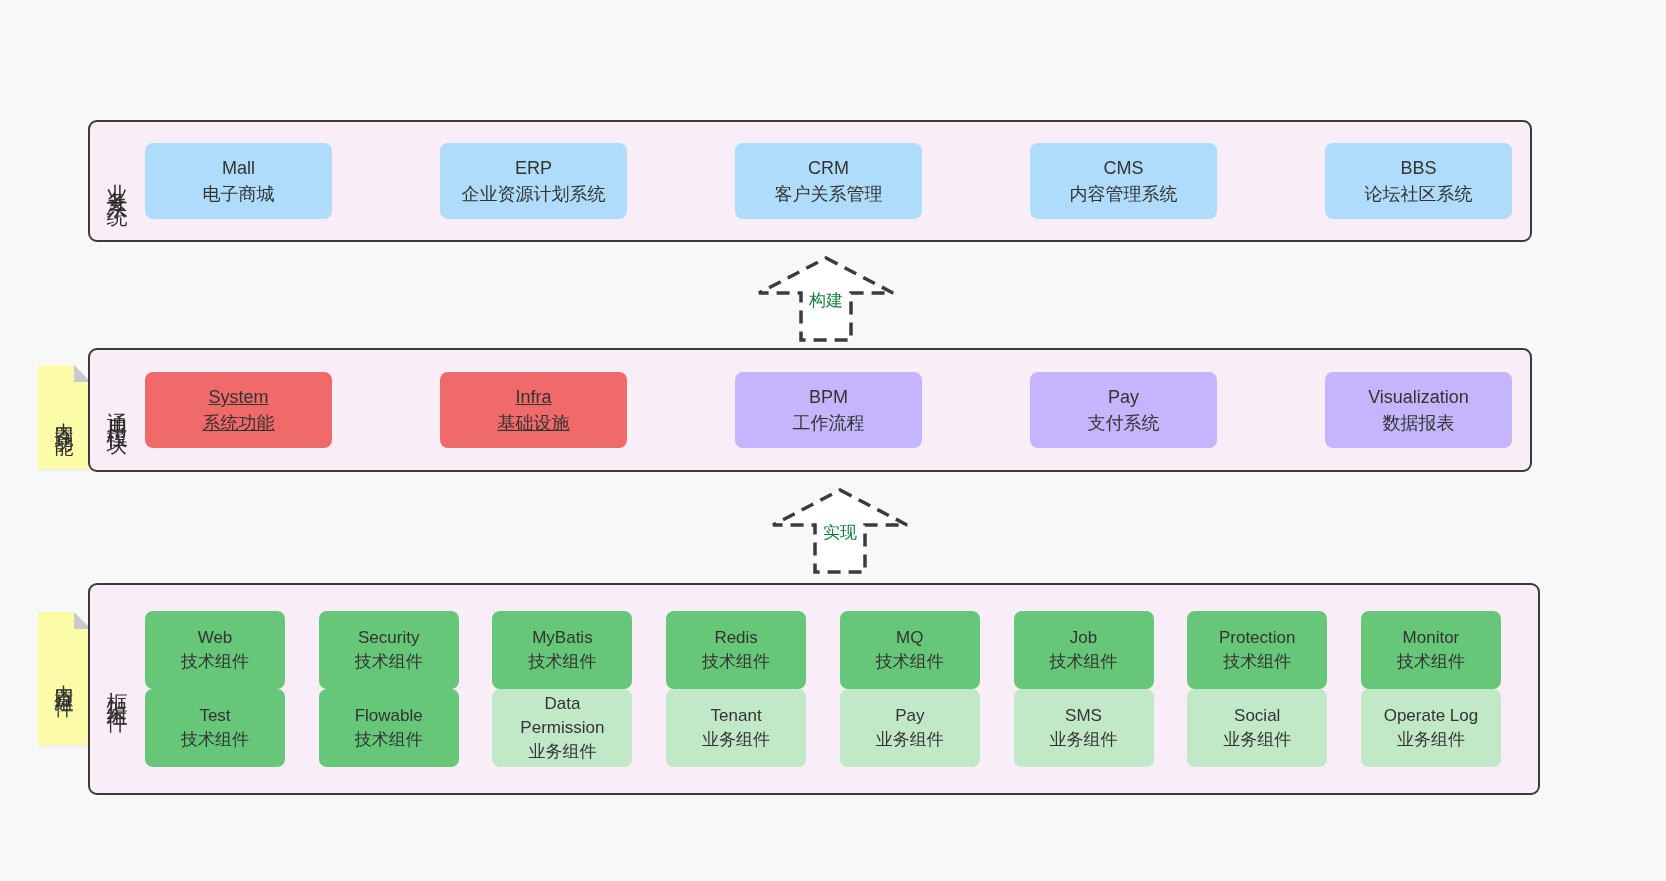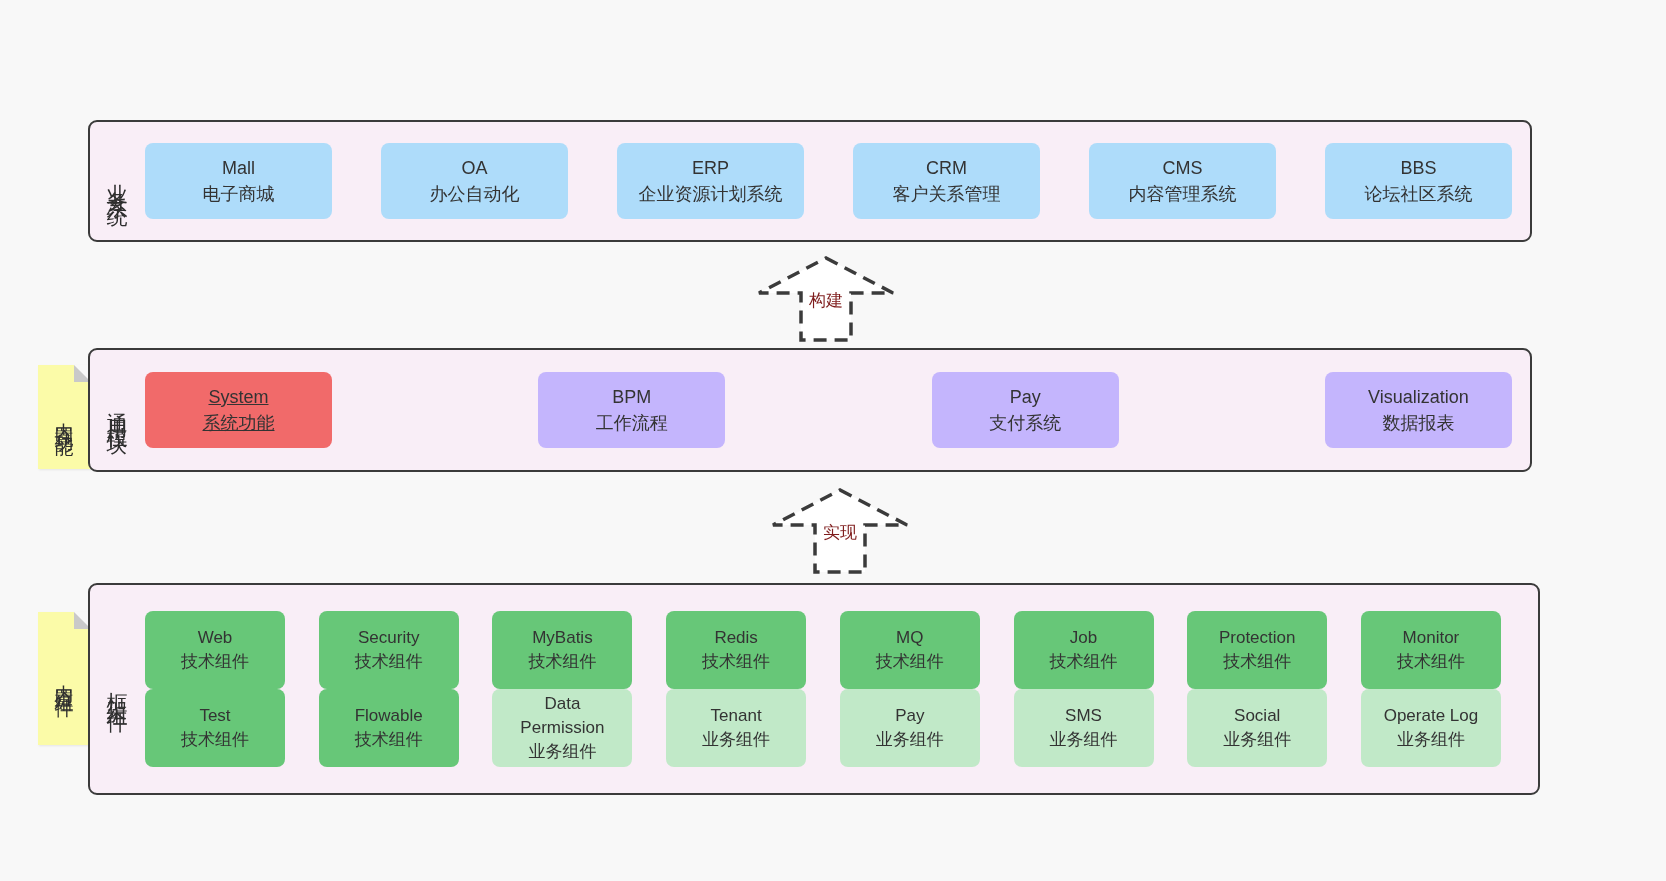--- a/index.html
+++ b/index.html
@@ -61,40 +61,36 @@
     font-size:19px; letter-spacing:5px; color:#2e2e2e; line-height:1;
   }
 
   
   .arrow { position:absolute; width:140px; height:88px; }
   #arrow-build     { left:756px; top:255px; }
   #arrow-implement { left:770px; top:487px; }
   .arrow svg { position:absolute; left:0; top:0; width:100%; height:100%; }
   .arrow-label {
     position:absolute; left:50%; top:34px; transform:translateX(-50%);
-    background:#ffffff; padding:0 3px; font-size:17px; color:#7f1d1d; white-space:nowrap;
+    background:#ffffff; padding:0 3px; font-size:17px; color:#15803d; white-space:nowrap;
   }
 </style>
 </head>
 <body>
 
 <div class="canvas">
 
   <div class="layer" id="layer-business">
     <div class="title-strip">
       <div class="layer-title">业务系统</div>
     </div>
     <div class="layer-content">
       <div class="box box-l1 blue">
         <div>Mall</div>
         <div>电子商城</div>
-      </div>
-      <div class="box box-l1 blue">
-        <div>OA</div>
-        <div>办公自动化</div>
       </div>
       <div class="box box-l1 blue">
         <div>ERP</div>
         <div>企业资源计划系统</div>
       </div>
       <div class="box box-l1 blue">
         <div>CRM</div>
         <div>客户关系管理</div>
       </div>
       <div class="box box-l1 blue">
@@ -121,20 +117,24 @@
 
   <div class="layer" id="layer-modules">
     <div class="title-strip">
       <div class="layer-title">通用模块</div>
     </div>
     <div class="layer-content">
       <div class="box box-l1 red">
         <div>System</div>
         <div>系统功能</div>
       </div>
+      <div class="box box-l1 red">
+        <div>Infra</div>
+        <div>基础设施</div>
+      </div>
       <div class="box box-l1 pink">
         <div>BPM</div>
         <div>工作流程</div>
       </div>
       <div class="box box-l1 pink">
         <div>Pay</div>
         <div>支付系统</div>
       </div>
       <div class="box box-l1 pink">
         <div>Visualization</div>

